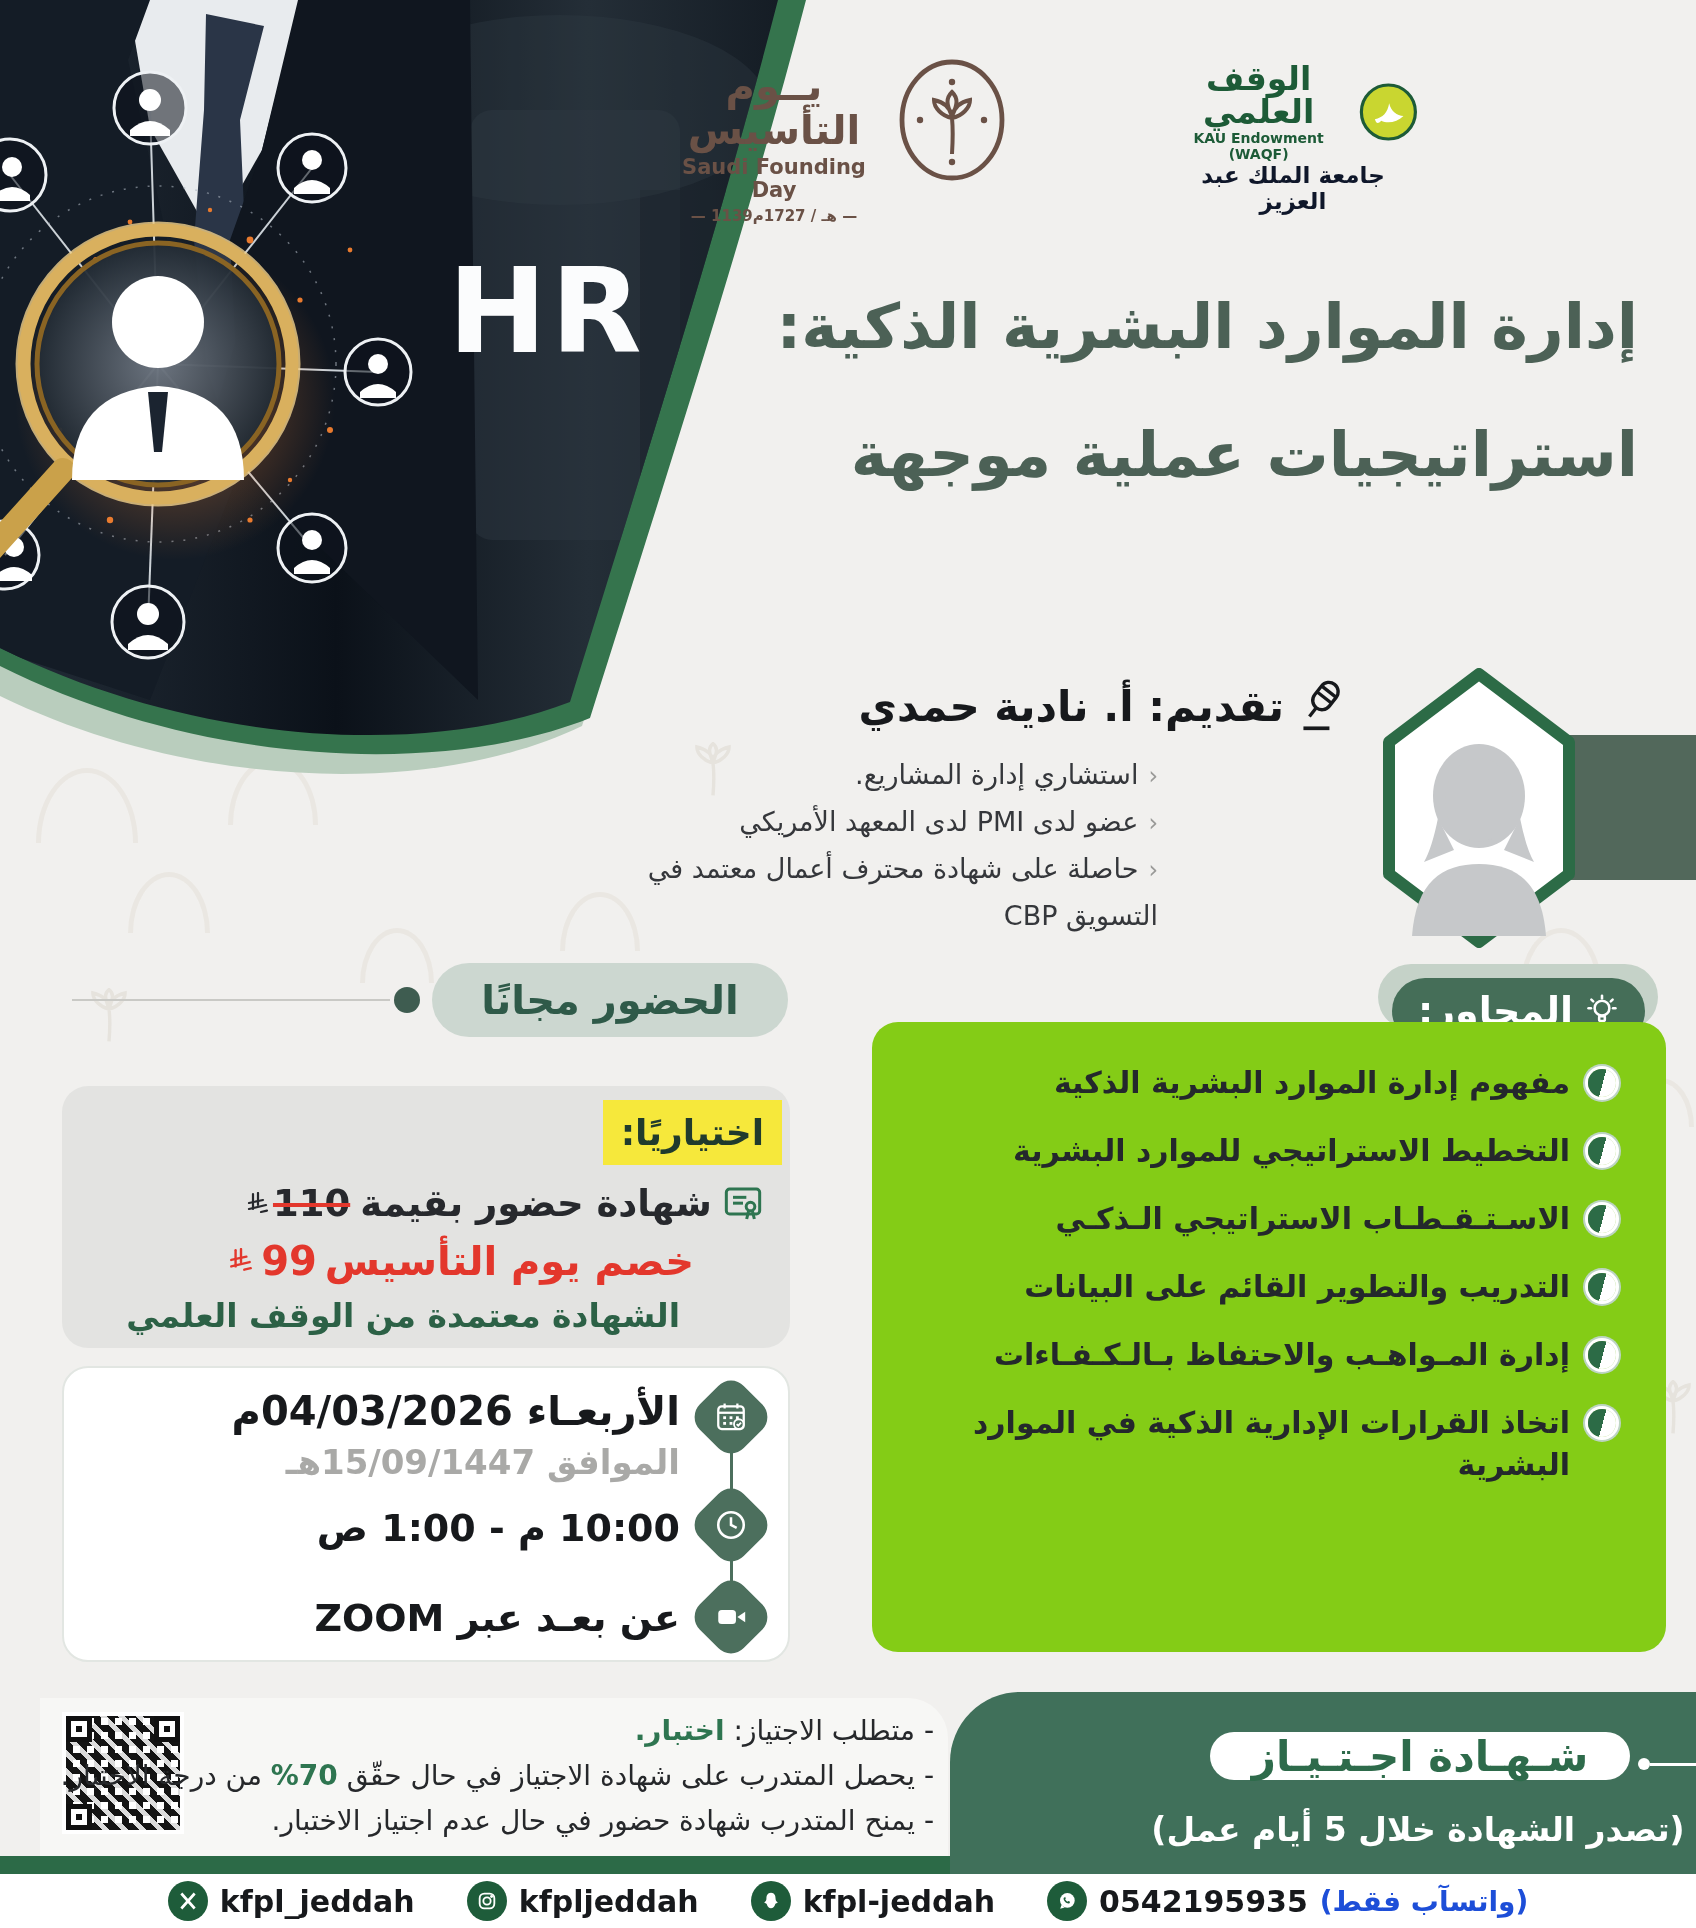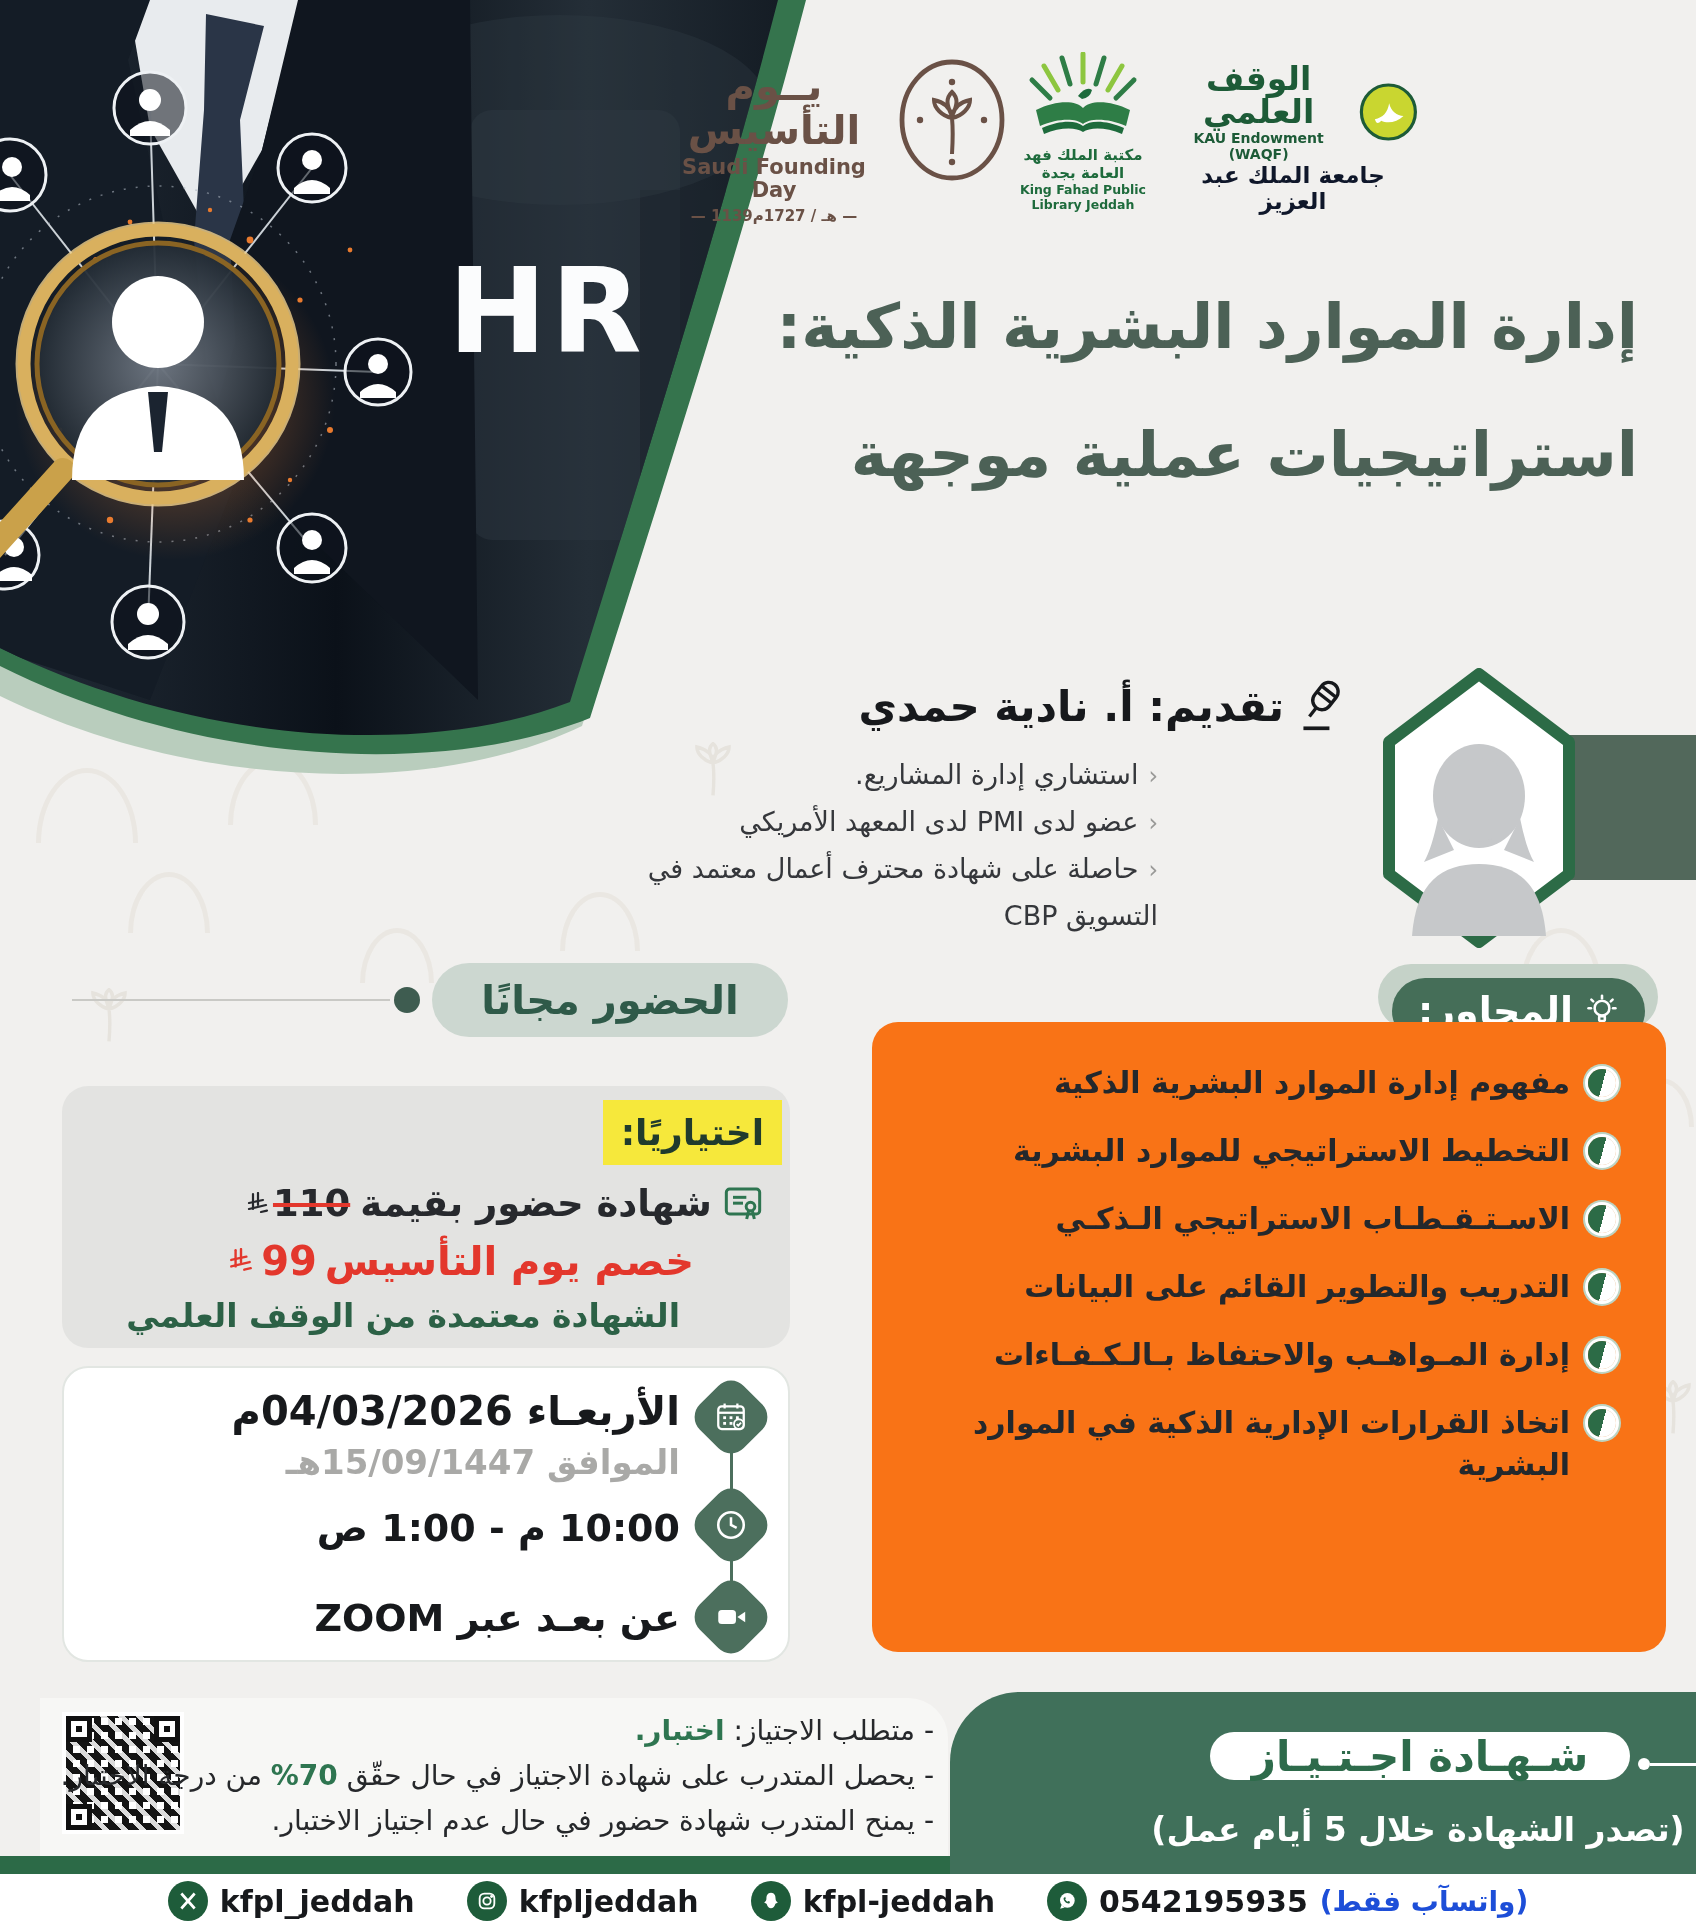--- a/index.html
+++ b/index.html
@@ -29,21 +29,21 @@
   .presenter{direction:rtl;text-align:right;}
   .p-name{display:flex;align-items:center;gap:12px;font-size:42px;font-weight:800;color:#17191c;}
   .p-bullets{margin-top:18px;padding-left:0;margin-left:0;margin-right:0;font-size:27px;color:#35373b;line-height:45px;padding-right:190px;}
   .p-bullets .chev{color:#9a9a98;font-size:24px;margin-left:10px;}
   .hex-band{background:#52685b;}
   
   .pill-shadow{position:absolute;background:#c5d2c8;border-radius:36px;}
   .axes-pill{position:absolute;display:flex;align-items:center;gap:12px;direction:rtl;background:#456e58;border-radius:34px;color:#fff;font-size:38px;font-weight:800;padding:0 26px;height:66px;}
   .free-pill{display:flex;align-items:center;justify-content:center;background:#ccd7d0;border-radius:38px;color:#2f5a49;font-size:40px;font-weight:800;direction:rtl;}
   
-  .topics-card{background:#f97316;border-radius:26px;direction:rtl;padding:40px 50px 30px 30px;box-sizing:border-box;}
+  .topics-card{background:#84cc16;border-radius:26px;direction:rtl;padding:40px 50px 30px 30px;box-sizing:border-box;}
   .topic{display:flex;align-items:flex-start;gap:18px;font-size:30px;font-weight:700;color:#24282c;line-height:42px;margin-bottom:26px;}
   .tmark{flex:0 0 auto;width:28px;height:28px;border-radius:50%;margin-top:7px;background:linear-gradient(105deg,#2c6b46 52%,#ffffff 52%);box-shadow:0 0 0 3px #fff,0 0 0 5px #bdd4c3;}
   
   .opt-box{background:#e3e3e1;border-radius:26px;direction:rtl;box-sizing:border-box;}
   .opt-tag{position:absolute;top:14px;right:8px;background:#f6e83b;color:#203b2d;font-size:36px;font-weight:800;padding:12px 18px;}
   .price1{position:absolute;top:96px;right:26px;font-size:37px;font-weight:700;color:#27292d;display:flex;align-items:center;gap:10px;direction:rtl;}
   .strike{display:inline-flex;align-items:center;gap:4px;text-decoration:line-through;text-decoration-color:#e3372c;text-decoration-thickness:4px;}
   .price2{position:absolute;top:152px;right:96px;font-size:40px;font-weight:800;color:#e3372c;display:flex;align-items:center;gap:8px;direction:rtl;}
   .price3{position:absolute;top:210px;right:110px;font-size:33px;font-weight:800;color:#2c6146;}
   
@@ -214,38 +214,20 @@
 
   <svg class="abs" style="left:896px;top:58px;" width="112" height="126" viewBox="0 0 56 63">
     <ellipse cx="28" cy="31" rx="25" ry="29" stroke="#6a5146" stroke-width="2.4" fill="none"></ellipse>
     <path d="M28,48 C28.5,40 28.5,35 28,30 M28,30 C23,29 19,25 19,21 C24,22 27,25 28,29 M28,30 C33,29 37,25 37,21 C32,22 29,25 28,29 M28,29 C25,23 25,20 28,17 C31,20 31,23 28,29" stroke="#6a5146" fill="none" stroke-width="2"></path>
     <circle cx="28" cy="12" r="1.6" fill="#6a5146"></circle>
       <circle cx="12" cy="31" r="1.6" fill="#6a5146"></circle>
     <circle cx="44" cy="31" r="1.6" fill="#6a5146"></circle>
       <circle cx="28" cy="52" r="1.6" fill="#6a5146"></circle>
   </svg>
 
-  <div class="abs kfpl" style="left:1008px;top:52px;width:150px;">
-    <svg width="110" height="92" viewBox="0 0 110 92" style="display:block;margin:0 auto;">
-      <g stroke-width="5" stroke-linecap="round">
-        <line x1="55" y1="30" x2="55" y2="2" stroke="#8dc63f"></line>
-        <line x1="42" y1="32" x2="34" y2="6" stroke="#2e7d46"></line>
-          <line x1="68" y1="32" x2="76" y2="6" stroke="#2e7d46"></line>
-        <line x1="30" y1="38" x2="16" y2="14" stroke="#8dc63f"></line>
-          <line x1="80" y1="38" x2="94" y2="14" stroke="#8dc63f"></line>
-        <line x1="22" y1="46" x2="4" y2="28" stroke="#2e7d46"></line>
-          <line x1="88" y1="46" x2="106" y2="28" stroke="#2e7d46"></line>
-      </g>
-      <path d="M8,58 C28,48 48,48 55,56 C62,48 82,48 102,58 L98,74 C80,66 62,66 55,72 C48,66 30,66 12,74 Z" fill="#2e7d46"></path>
-      <path d="M14,76 C32,68 48,68 55,74 C62,68 78,68 96,76 L94,82 C78,75 62,75 55,80 C48,75 32,75 16,82 Z" fill="#1e6b3c"></path>
-      <path d="M50,44 q8,-10 14,-6 q-2,8 -10,9 Z" fill="#1e6b3c"></path>
-    </svg>
-    <div class="ar">مكتبة الملك فهد العامة بجدة</div>
-    <div class="en">King Fahad Public Library Jeddah</div>
-  </div>
 
   <div class="abs waqf" style="left:1168px;top:62px;width:250px;">
     <div class="waqf-row">
       <div>
         <div class="cal">الوقف العلمي</div>
         <div class="en">KAU Endowment (WAQF)</div>
       </div>
       <svg width="74" height="74" viewBox="0 0 74 74">
         <circle cx="37" cy="37" r="34" fill="#c9d630" stroke="#1d5b37" stroke-width="4"></circle>
         <path d="M20,46 C30,44 36,38 38,26 C40,36 48,42 56,42 C48,50 36,52 28,48 C24,52 22,52 20,46 Z" fill="#ffffff"></path>

